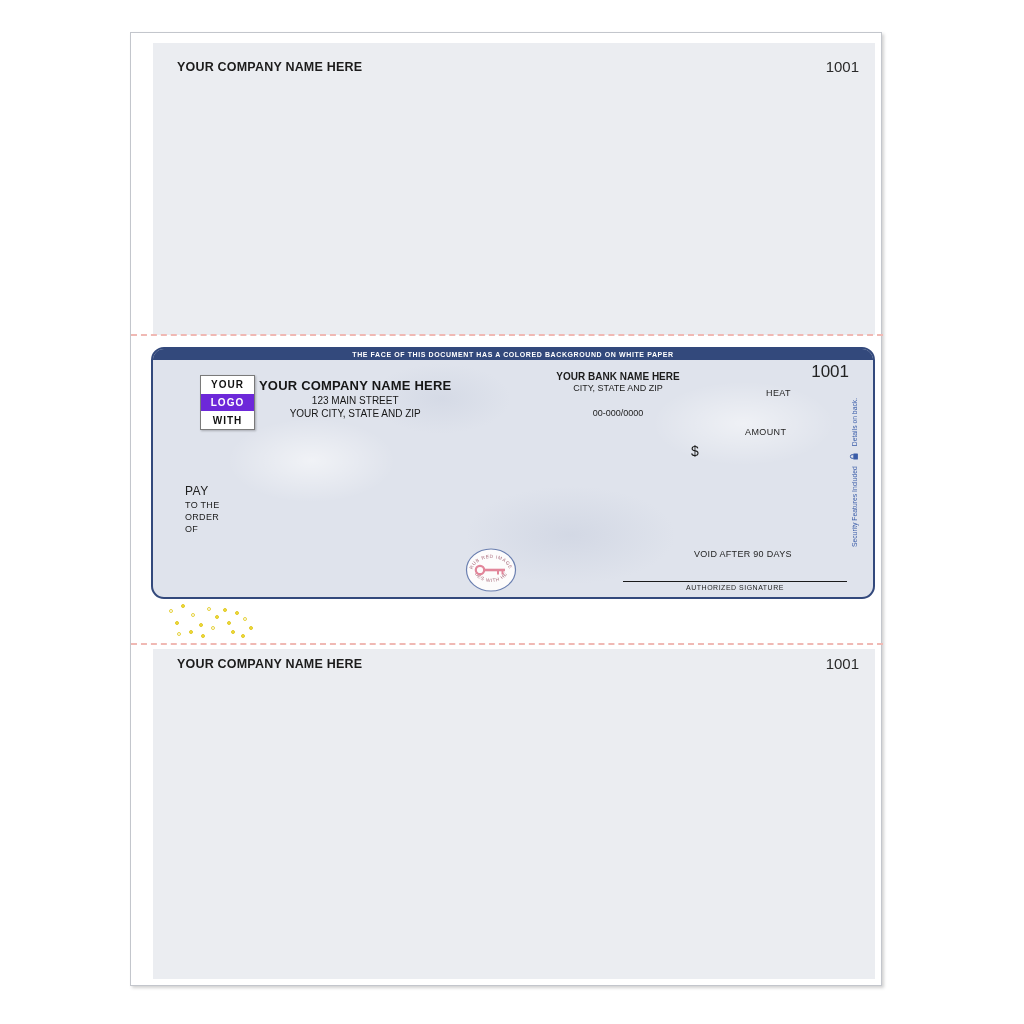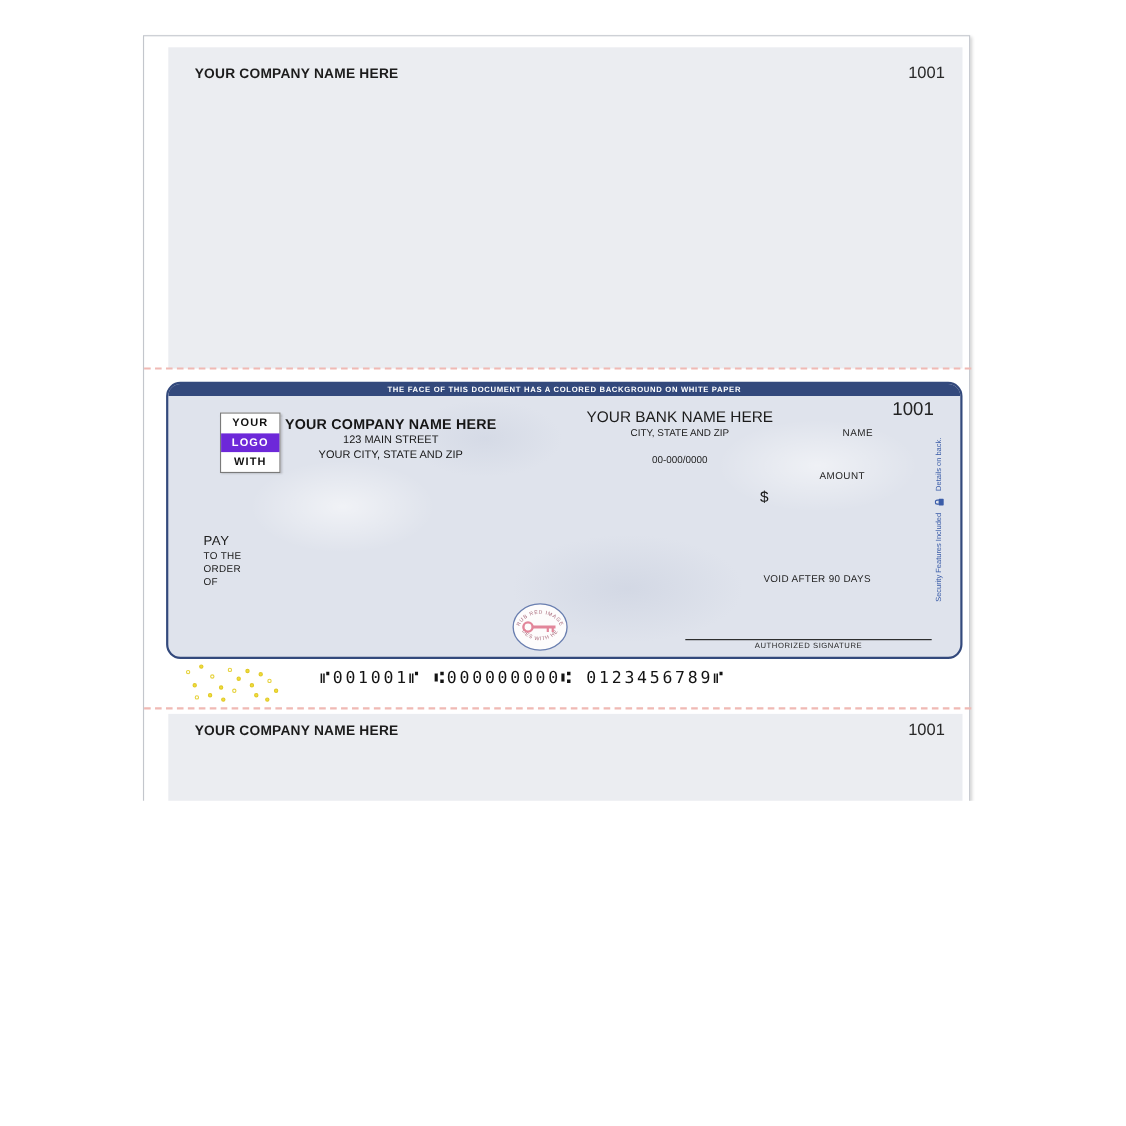--- a/index.html
+++ b/index.html
@@ -1,17 +1,17 @@
 <!DOCTYPE html>
 <html><head>
 <meta charset="utf-8">
 <style>
   * { margin:0; padding:0; box-sizing:border-box; }
   html,body { width:1024px; height:1024px; background:#ffffff; font-family:"Liberation Sans","DejaVu Sans",sans-serif; }
-  .canvas { position:relative; width:1024px; height:728px; overflow:hidden; }
+  .canvas { position:relative; width:1024px; height:1024px; overflow:hidden; }
 
   .sheet {
     position:absolute; left:130px; top:32px; width:752px; height:954px;
     background:#ffffff; border:1px solid #c3c6cc;
     box-shadow:2px 2px 3px rgba(0,0,0,.18);
   }
 
   .stub {
     position:absolute; left:22px; width:722px; background:#ebedf1;
   }
@@ -46,34 +46,34 @@
     display:flex; flex-direction:column;
   }
   .logo-box span { flex:1; display:flex; align-items:center; justify-content:center; font-size:10px; font-weight:bold; letter-spacing:1px; color:#111; }
   .logo-box .logo-mid { background:#6d28d9; color:#ffffff; }
 
   .company-block { position:absolute; left:106px; top:29px; text-align:center; color:#161616; }
   .company-block .name { font-size:13px; font-weight:bold; letter-spacing:.2px; }
   .company-block .addr { font-size:10px; margin-top:2px; }
 
   .bank-block { position:absolute; left:360px; top:22px; width:210px; text-align:center; color:#1b1b1b; }
-  .bank-block .bank-name { font-size:14px; font-weight:normal; }
+  .bank-block .bank-name { font-size:10px; font-weight:bold; }
   .bank-block .bank-city { font-size:9px; margin-top:1px; }
   .bank-block .fractional { font-size:9px; margin-top:15px; }
 
   .lbl { position:absolute; color:#242424; font-size:9px; letter-spacing:.4px; }
   .lbl-date { left:613px; top:39px; }
   .lbl-amount { left:592px; top:78px; }
   .dollar { position:absolute; left:538px; top:94px; font-size:14px; color:#1a1a1a; }
 
   .payee { position:absolute; left:32px; top:135px; color:#202020; }
   .payee .pay { font-size:12px; letter-spacing:.5px; }
   .payee .sub { font-size:9px; margin-top:2px; letter-spacing:.3px; }
 
-  .void-text { position:absolute; left:541px; top:172px; font-size:9px; color:#242424; letter-spacing:.3px;text-align:center; }
+  .void-text { position:absolute; left:541px; top:200px; font-size:9px; color:#242424; letter-spacing:.3px;text-align:center; }
 
   .seal { position:absolute; left:312px; top:198px; }
 
   .signature { position:absolute; left:470px; top:232px; width:224px; text-align:center; }
   .signature .sig-line { border-top:1.3px solid #1a1a1a; }
   .signature .sig-label { font-size:7px; color:#242424; margin-top:2px; letter-spacing:.5px; }
 
   .side-note {
     position:absolute; right:-76px; top:50%; width:190px; margin-top:-5px;
     transform:rotate(-90deg);
@@ -119,21 +119,21 @@
         <div class="addr">123 MAIN STREET</div>
         <div class="addr">YOUR CITY, STATE AND ZIP</div>
       </div>
 
       <div class="bank-block">
         <div class="bank-name">YOUR BANK NAME HERE</div>
         <div class="bank-city">CITY, STATE AND ZIP</div>
         <div class="fractional">00-000/0000</div>
       </div>
 
-      <div class="lbl lbl-date">NAME</div>
+      <div class="lbl lbl-date">HEAT</div>
       <div class="lbl lbl-amount">AMOUNT</div>
       <div class="dollar">$</div>
 
       <div class="payee">
         <div class="pay">PAY</div>
         <div class="sub">TO THE</div>
         <div class="sub">ORDER</div>
         <div class="sub">OF</div>
       </div>
 
@@ -187,21 +187,20 @@
         <span class="dot" style="left: 48px; top: 27px;"></span>
         <span class="dot filled" style="left: 64px; top: 22px;"></span>
         <span class="dot filled" style="left: 72px; top: 12px;"></span>
         <span class="dot" style="left: 80px; top: 18px;"></span>
         <span class="dot filled" style="left: 68px; top: 31px;"></span>
         <span class="dot filled" style="left: 86px; top: 27px;"></span>
         <span class="dot" style="left: 14px; top: 33px;"></span>
         <span class="dot filled" style="left: 38px; top: 35px;"></span>
         <span class="dot filled" style="left: 78px; top: 35px;"></span>
       </div>
-    <div class="micr">⑈001001⑈ ⑆000000000⑆ 0123456789⑈</div>
 
     <div class="perforation perf-2"></div>
 
     <div class="stub stub-bottom">
       <div class="company" style="top:8px">YOUR COMPANY NAME HERE</div>
       <div class="cknum" style="top:6px">1001</div>
     </div>
 
   </div>
 </div>

